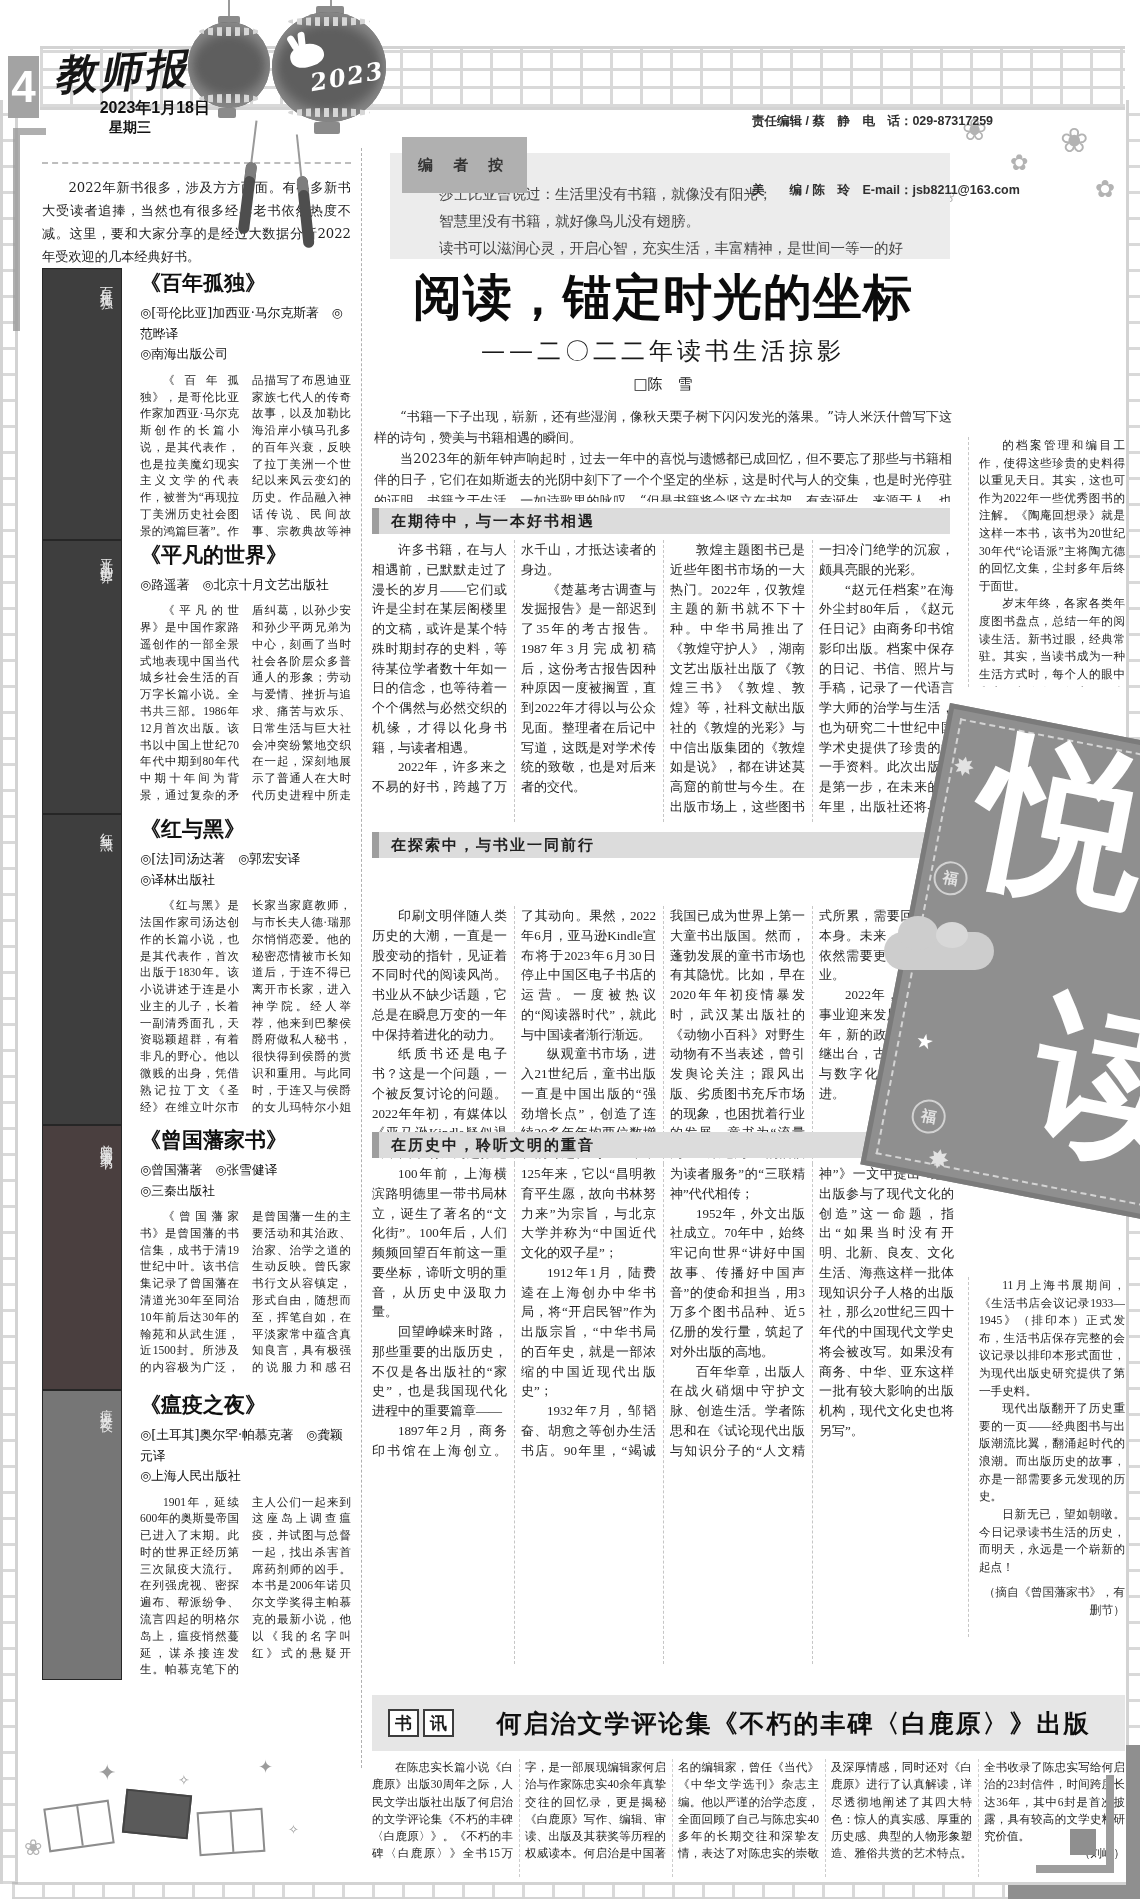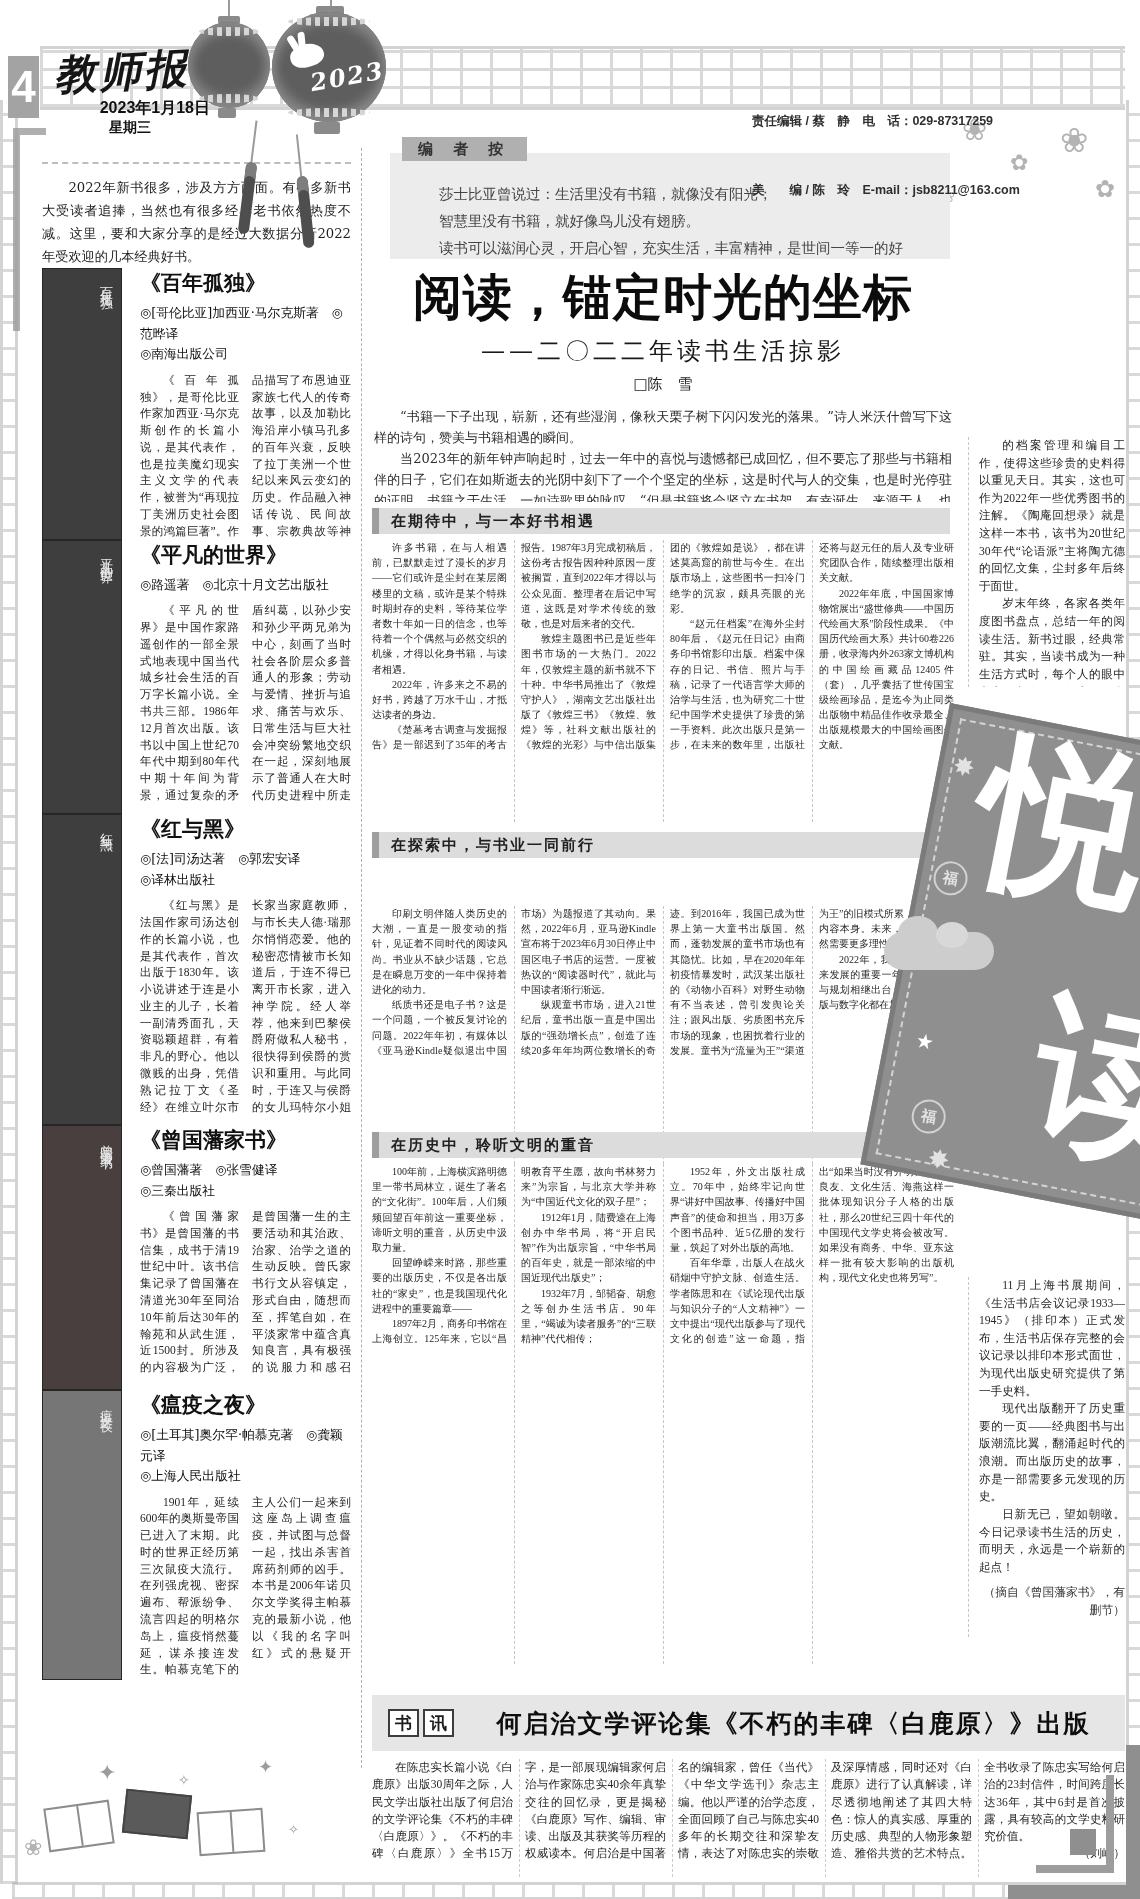--- a/index.html
+++ b/index.html
@@ -93,39 +93,39 @@
   
   .illus{position:absolute;left:28px;top:1752px;width:320px;height:126px;z-index:2;}
   .ibook{position:absolute;background:#fff;border:2px solid #8d8d8d;width:62px;height:40px;}
   .ibook.dark{background:#5a5a5a;border-color:#444;}
   .ibook .spine{position:absolute;left:50%;top:0;width:2px;height:100%;background:#8d8d8d;}
   .spark{position:absolute;color:#9c9c9c;}
 
   
   .main{position:absolute;left:372px;top:125px;width:753px;height:1565px;z-index:2;}
   .ednote-label{position:absolute;left:30px;top:12px;background:#b0b0b0;color:#343434;
-    font:bold 15px/24px "Liberation Sans",sans-serif;letter-spacing:8px;padding:0 16px;z-index:2;}
+    font:bold 15px/24px "Liberation Sans",sans-serif;letter-spacing:8px;padding:16px 16px;z-index:2;}
   .ednote-panel{position:absolute;left:18px;top:28px;width:560px;height:106px;background:#ececec;
     padding:28px 20px;box-sizing:border-box;font-family:"DejaVu Serif",serif;font-size:14.5px;
     line-height:1.85;color:#454545;overflow:hidden;}
   .ednote-panel p{margin:0;text-indent:0;}
   .headline{position:absolute;left:0;top:140px;width:582px;text-align:center;
     font-family:"Liberation Sans",sans-serif;font-weight:900;font-size:49px;letter-spacing:1px;color:#0c0c0c;}
   .subtitle{position:absolute;left:0;top:210px;width:582px;text-align:center;
     font-family:"DejaVu Serif",serif;font-size:24px;letter-spacing:4px;color:#191919;}
   .byline{position:absolute;left:0;top:250px;width:582px;text-align:center;
     font-family:"DejaVu Serif",serif;font-size:15px;color:#222;}
   .quote{position:absolute;left:2px;top:281px;width:578px;height:96px;overflow:hidden;
     font-family:"DejaVu Serif",serif;font-size:13px;line-height:1.62;text-align:justify;color:#2c2c2c;}
   .paras p{margin:0;text-indent:2em;}
   .secbar{position:absolute;left:0;width:578px;height:26px;background:#dcdcdc;border-left:7px solid #9e9e9e;
     font:bold 15px/26px "Liberation Sans",sans-serif;letter-spacing:2px;padding-left:12px;color:#1f1f1f;box-sizing:border-box;}
   .sb1{top:383px;} .sb2{top:707px;} .sb3{top:1007px;}
   .secbody{position:absolute;left:0;width:582px;column-count:4;column-gap:14px;
-    column-rule:1px dashed #c6c6c6;font-size:10px;line-height:1.52;text-align:justify;
+    column-rule:1px dashed #c6c6c6;font-size:13px;line-height:1.52;text-align:justify;
     color:#262626;overflow:hidden;}
   .body1{top:415px;height:282px;} .body2{top:781px;height:258px;} .body3{top:1039px;height:500px;}
   .rail{position:absolute;left:596px;width:157px;border-left:1px dashed #c6c6c6;padding-left:10px;
     box-sizing:border-box;font-size:11.6px;line-height:1.52;text-align:justify;color:#262626;overflow:hidden;}
   .rail-top{top:312px;height:250px;}
   .rail-bottom{top:1152px;height:360px;}
   .attribution{margin-top:8px;text-align:right;text-indent:0;font-size:11.8px;color:#333;}
 
   
   .banner{position:absolute;left:950px;top:703px;width:330px;height:470px;background:#8f8f8f;

